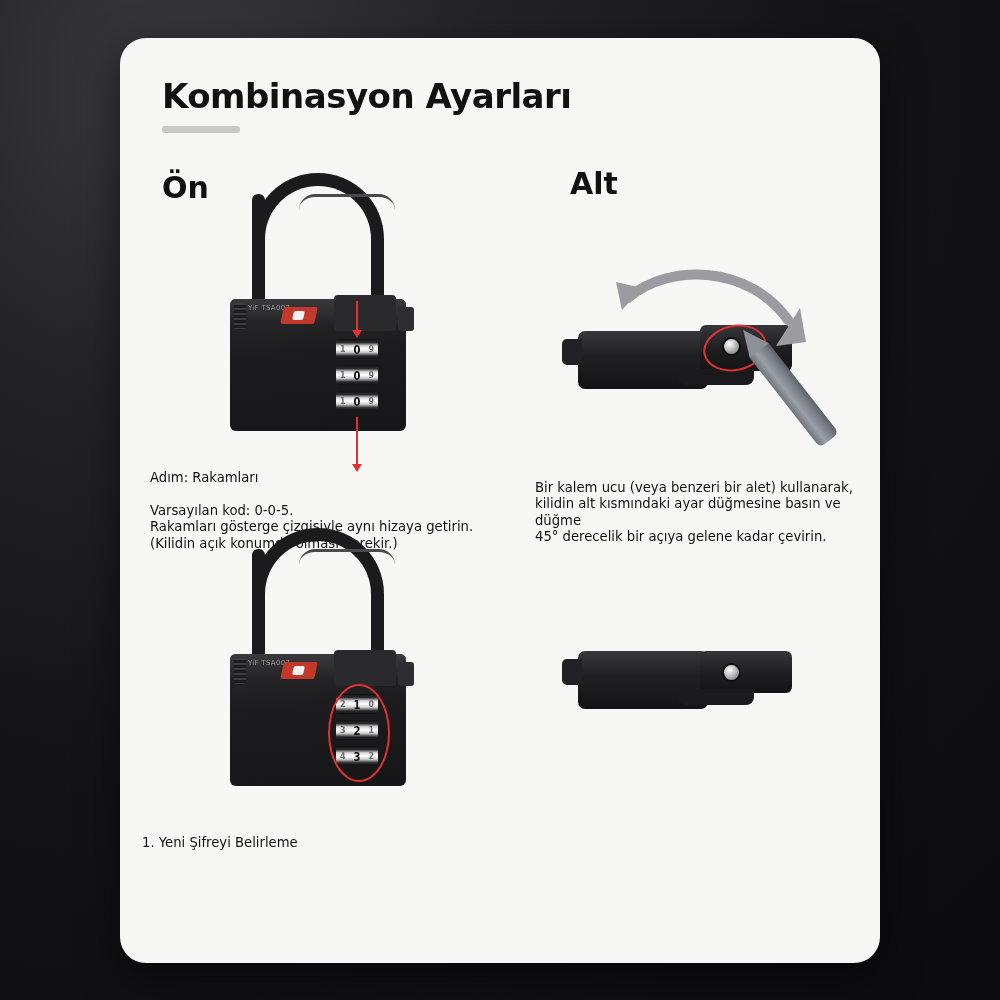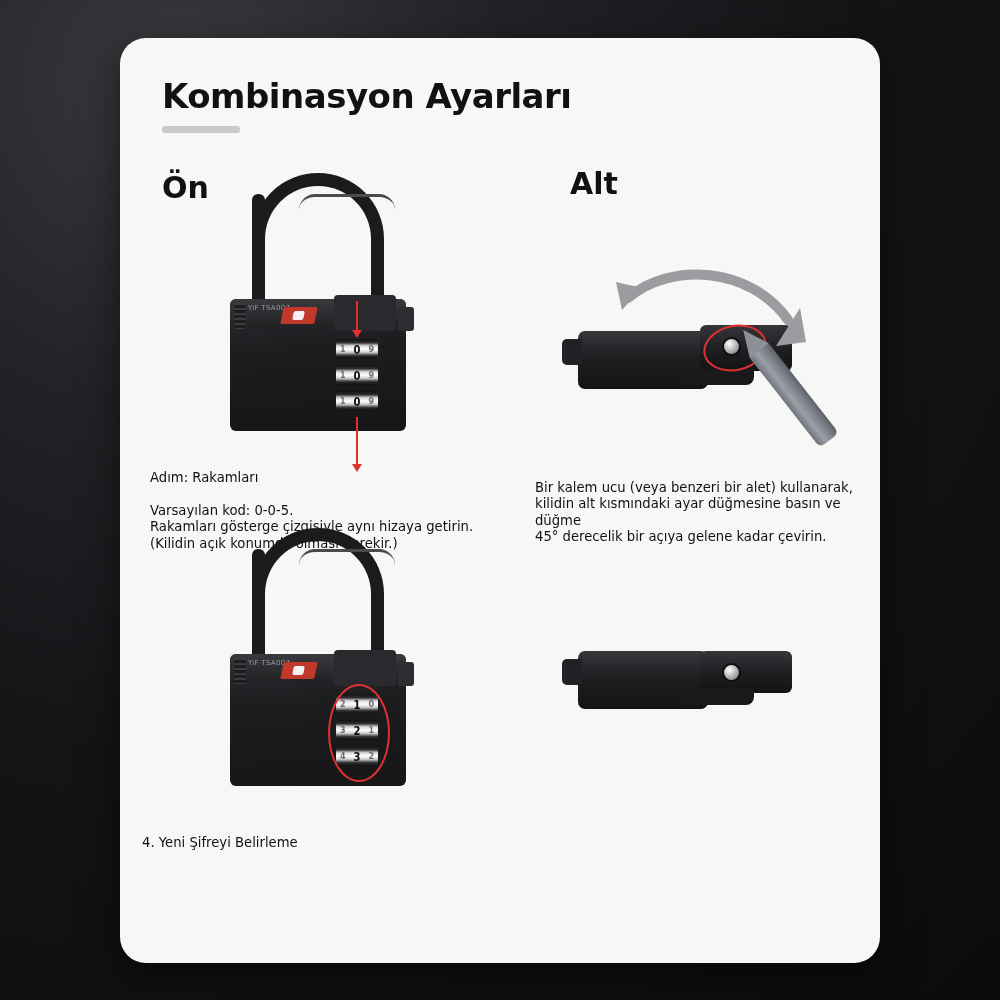--- a/index.html
+++ b/index.html
@@ -365,21 +365,21 @@
           <span class="dim">4</span>
             <span>3</span>
             <span class="dim">2</span>
         </div>
       </div>
 
       <div class="red-ellipse" style="left:98px; top:156px; width:58px; height:94px;"></div>
     </div>
 
     <div class="caption" style="left:22px; top:780px; width:350px;">
-      <span class="hd">4. Yeni Şifreyi Belirleme</span>
+      <span class="hd">1. Yeni Şifreyi Belirleme</span>
     </div>
 
     <div class="lock-side" style="left:440px; top:595px;">
       <div class="side-main"></div>
       <div class="side-right flat"></div>
       <div class="side-tail"></div>
       <div class="side-clip"></div>
       <div class="side-screw" style="left:162px; top:30px;"></div>
     </div>
 

